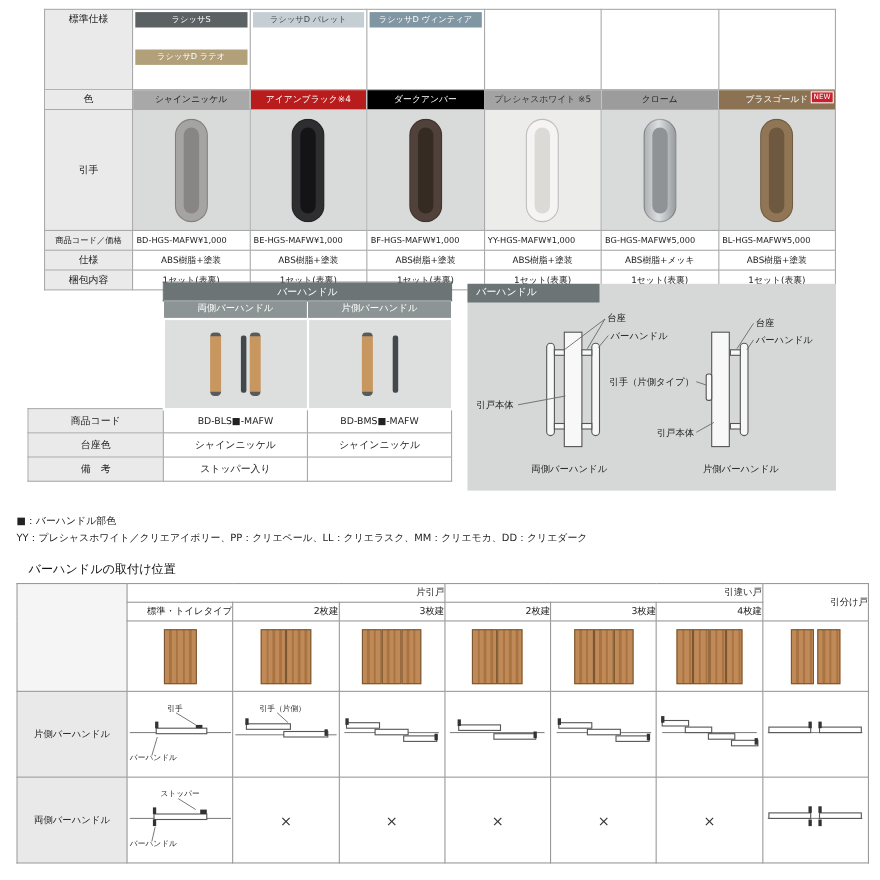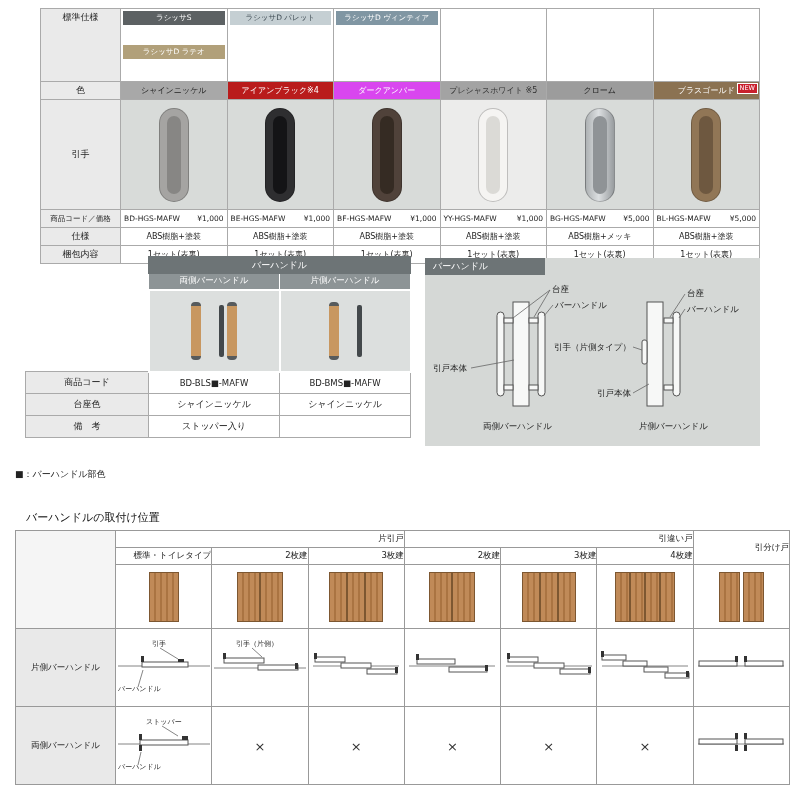--- a/index.html
+++ b/index.html
@@ -20,21 +20,21 @@
   .r-color td{height:18px;position:relative}
   .cname{font-size:8px}
   .new-badge{position:absolute;top:1px;right:1px;font-size:6.5px;line-height:9px;
        padding:0 2px;background:#c9202d;color:#fff;font-weight:normal;border:1px solid #fff}
   .r-photo td{height:110px;padding:0}
   .photo{height:108px;display:flex;align-items:center;justify-content:center}
   .plate{width:30px;height:94px;border-radius:15px;display:flex;align-items:center;
        justify-content:center;border:1px solid rgba(0,0,0,.22)}
   .recess{width:14px;height:78px;border-radius:7px}
   .r-code td{height:18px}
-  .codecell{display:flex;justify-content:space-between;align-items:center;padding:0 3px;font-size:7.5px}
+  .codecell{display:flex;justify-content:flex-start;align-items:center;padding:0 3px;font-size:7.5px}
   .r-mat td,.r-pack td{height:18px;font-size:8px}
 
   
   .bh{position:absolute;left:25px;top:256px;width:385px}
   .bh .nb{border:none;background:transparent}
   .bh-head{background:#6d7476;color:#fff;font-size:9px;height:17px;text-align:center;border:1px solid #6d7476}
   .bh-sub{background:#8d9496;color:#fff;font-size:8.5px;height:16px;text-align:center;border:1px solid #fff}
   .bh-img{height:82px;background:#dcdfde;border:2px solid #fff;padding:0}
   .bars{display:flex;justify-content:center;align-items:center;gap:18px;height:100%}
   .wbar{width:10px;height:58px;border-radius:4px;background:#c89760;
@@ -105,21 +105,21 @@
     <td></td>
     <td></td>
   </tr>
 
   <tr class="r-color">
     <td class="lbl">色</td>
     <td style="background: rgb(168, 168, 168); color: rgb(34, 34, 34);">
       <span class="cname">シャインニッケル</span></td>
     <td style="background: #b91c1c; color: rgb(255, 255, 255); margin-top: 12px;">
       <span class="cname">アイアンブラック※4</span></td>
-    <td style="background: #d946ef; color: rgb(255, 255, 255);">
+    <td style="background: #000000; color: rgb(255, 255, 255);">
       <span class="cname">ダークアンバー</span></td>
     <td style="background: #a3a3a3; color: rgb(51, 51, 51);">
       <span class="cname">プレシャスホワイト ※5</span></td>
     <td style="background: rgb(156, 156, 156); color: rgb(34, 34, 34);">
       <span class="cname">クローム</span></td>
     <td style="background: rgb(139, 114, 82); color: rgb(255, 255, 255);">
       <span class="cname">ブラスゴールド</span>
       <span class="new-badge">NEW</span></td>
   </tr>
 
@@ -315,20 +315,21 @@
     <text x="206" y="74" text-anchor="end">引手（片側タイプ）</text>
     <line class="ln" x1="208" y1="71" x2="217" y2="74"></line>
     <text x="206" y="120" text-anchor="end">引戸本体</text>
     <line class="ln" x1="208" y1="117" x2="224" y2="108"></line>
     <text x="214" y="153">片側バーハンドル</text>
   </svg>
 </div>
 
 <div class="notes">
   <div>■：バーハンドル部色</div>
+  <div>YY：プレシャスホワイト／クリエアイボリー、PP：クリエペール、LL：クリエラスク、MM：クリエモカ、DD：クリエダーク</div>
 </div>
 
 <div class="mt-title">バーハンドルの取付け位置</div>
 
 <table class="mt">
   <colgroup>
       <col style="width:100px">
       <col>
       <col>
       <col>

